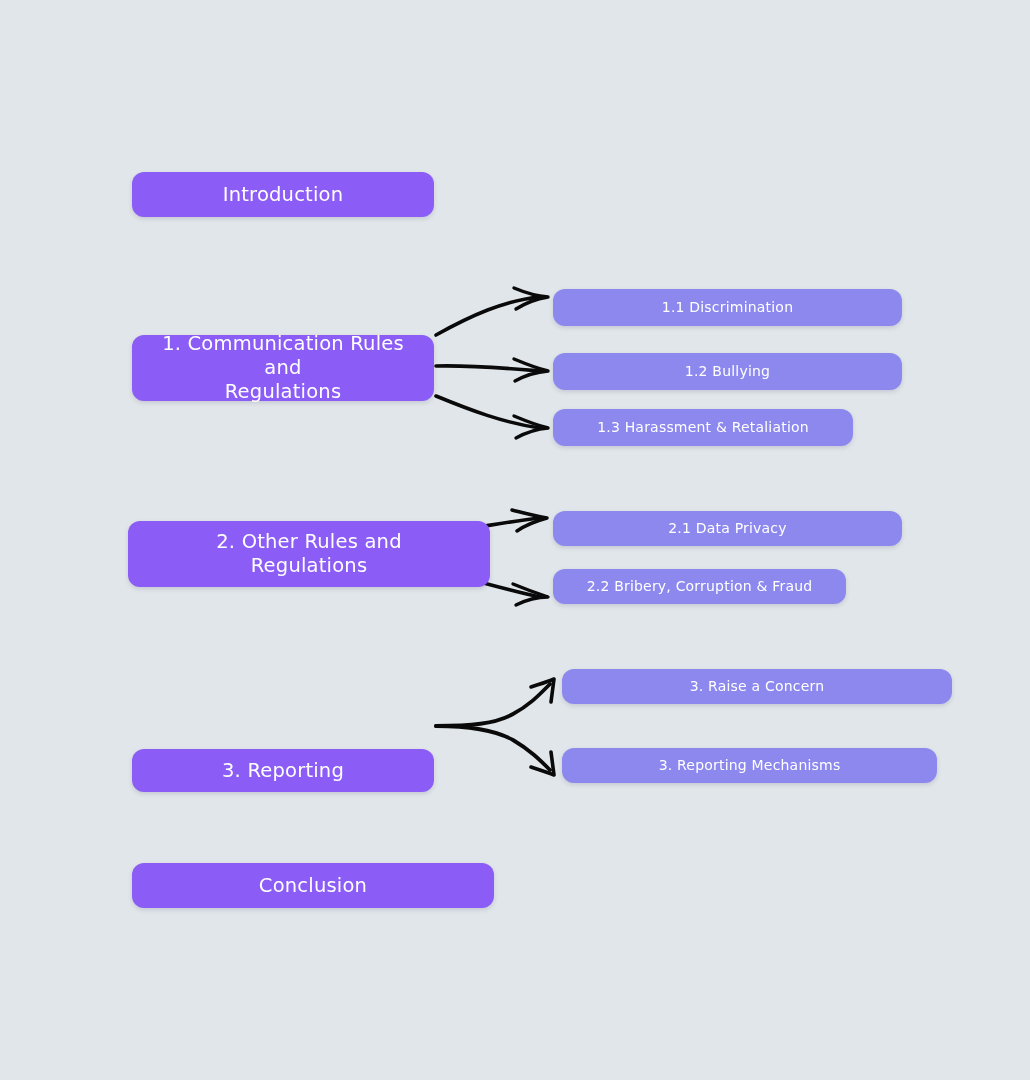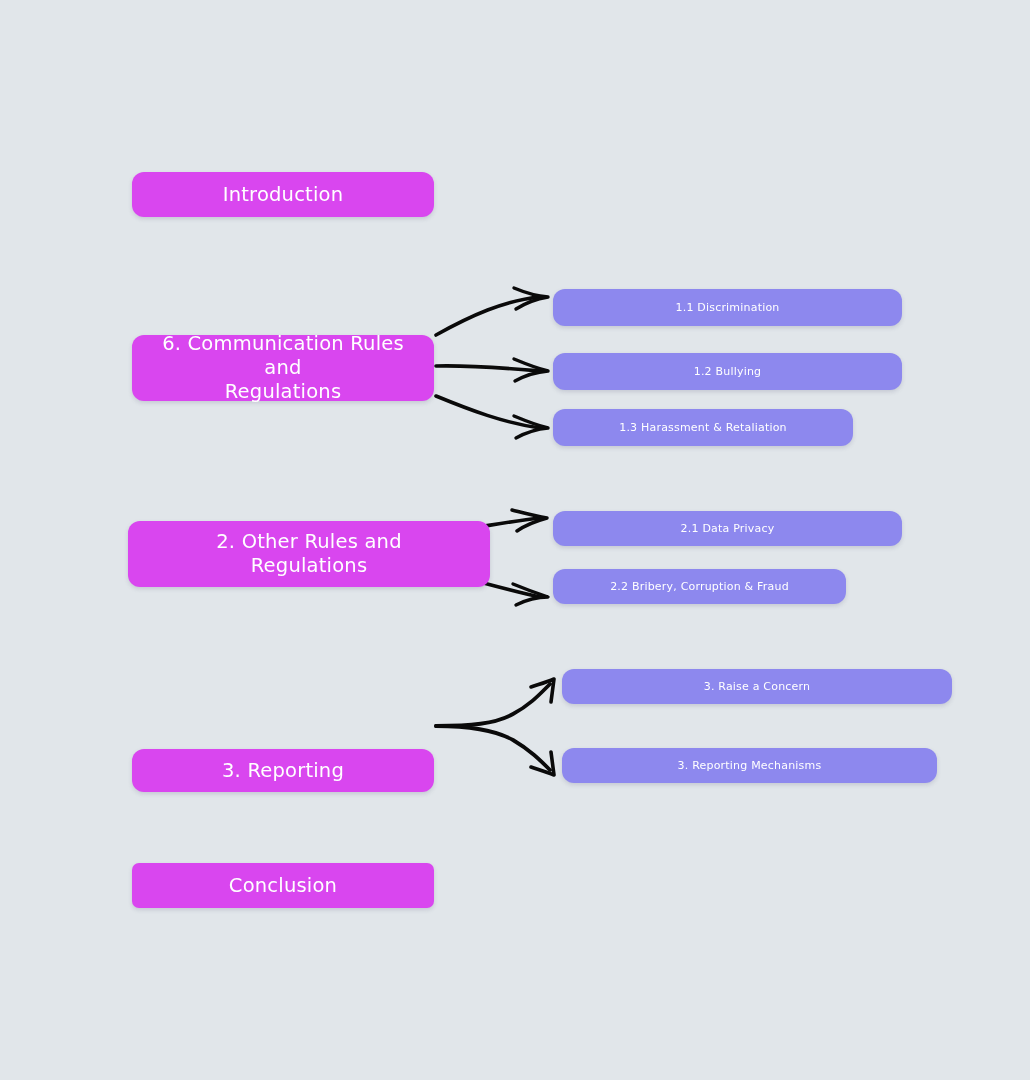--- a/index.html
+++ b/index.html
@@ -39,28 +39,28 @@
     text-align: center;
     color: #ffffff;
     border-radius: 12px;
     line-height: 1.22;
     letter-spacing: 0.2px;
     box-shadow: 0 2px 4px rgba(70, 70, 110, 0.18);
     -webkit-font-smoothing: antialiased;
   }
 
   .node-root {
-    background: #d946ef;
+    background: #8b5cf6;
     font-size: 19.5px;
     padding: 6px 12px;
   }
 
   .node-child {
     background: #8d88ee;
-    font-size: 11px;
+    font-size: 14px;
     padding: 4px 14px;
   }
 
   .node-label {
     display: block;
     width: 100%;
     white-space: pre-line;
   }
 </style>
 </head>
@@ -100,21 +100,21 @@
       <path d="M 436 726 C 470 726 495 730 513 740 C 530 750 540 760 550 770" fill="none" stroke="#0a0a0a" stroke-width="3.8" stroke-linecap="round"></path>
       <path d="M 531 767 C 540 770 547 772 554 775 C 553 767 552 760 551 752" fill="none" stroke="#0a0a0a" stroke-width="3.6" stroke-linecap="round" stroke-linejoin="round"></path>
     </g>
   </svg>
 
   <div class="node node-root" style="left:132px; top:172px; width:302px; height:45px;">
     <span class="node-label">Introduction</span>
   </div>
 
   <div class="node node-root" style="left:132px; top:335px; width:302px; height:66px;">
-    <span class="node-label">6. Communication Rules and
+    <span class="node-label">1. Communication Rules and
 Regulations</span>
   </div>
 
   <div class="node node-child" style="left:553px; top:289px; width:349px; height:37px;">
     <span class="node-label">1.1 Discrimination</span>
   </div>
 
   <div class="node node-child" style="left:553px; top:353px; width:349px; height:37px;">
     <span class="node-label">1.2 Bullying</span>
   </div>
@@ -141,17 +141,17 @@
   </div>
 
   <div class="node node-child" style="left:562px; top:669px; width:390px; height:35px;">
     <span class="node-label">3. Raise a Concern</span>
   </div>
 
   <div class="node node-child" style="left:562px; top:748px; width:375px; height:35px;">
     <span class="node-label">3. Reporting Mechanisms</span>
   </div>
 
-  <div class="node node-root" style="left:132px; top:863px; width:302px; height:45px;border-radius:7px;">
+  <div class="node node-root" style="left:132px; top:863px; width:362px; height:45px;">
     <span class="node-label">Conclusion</span>
   </div>
 
 </div>
 
 </body></html>

